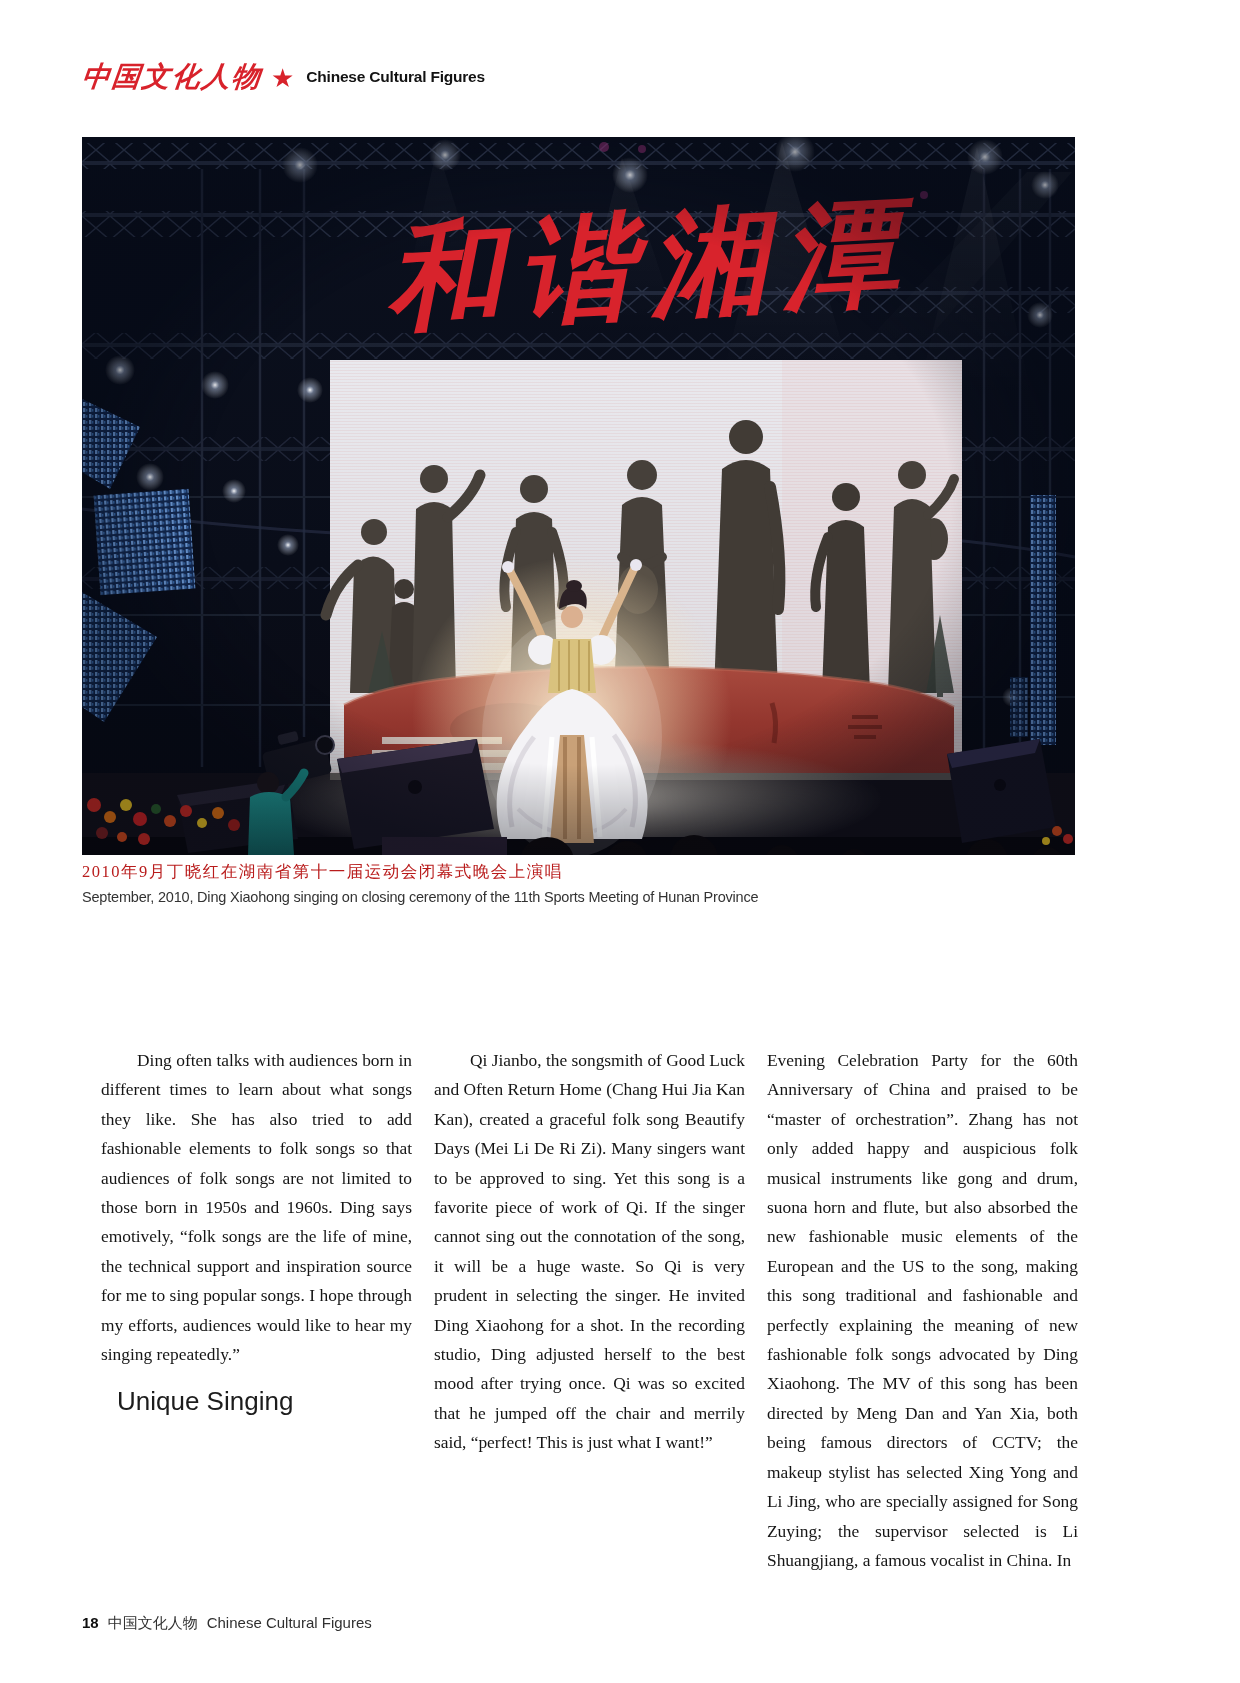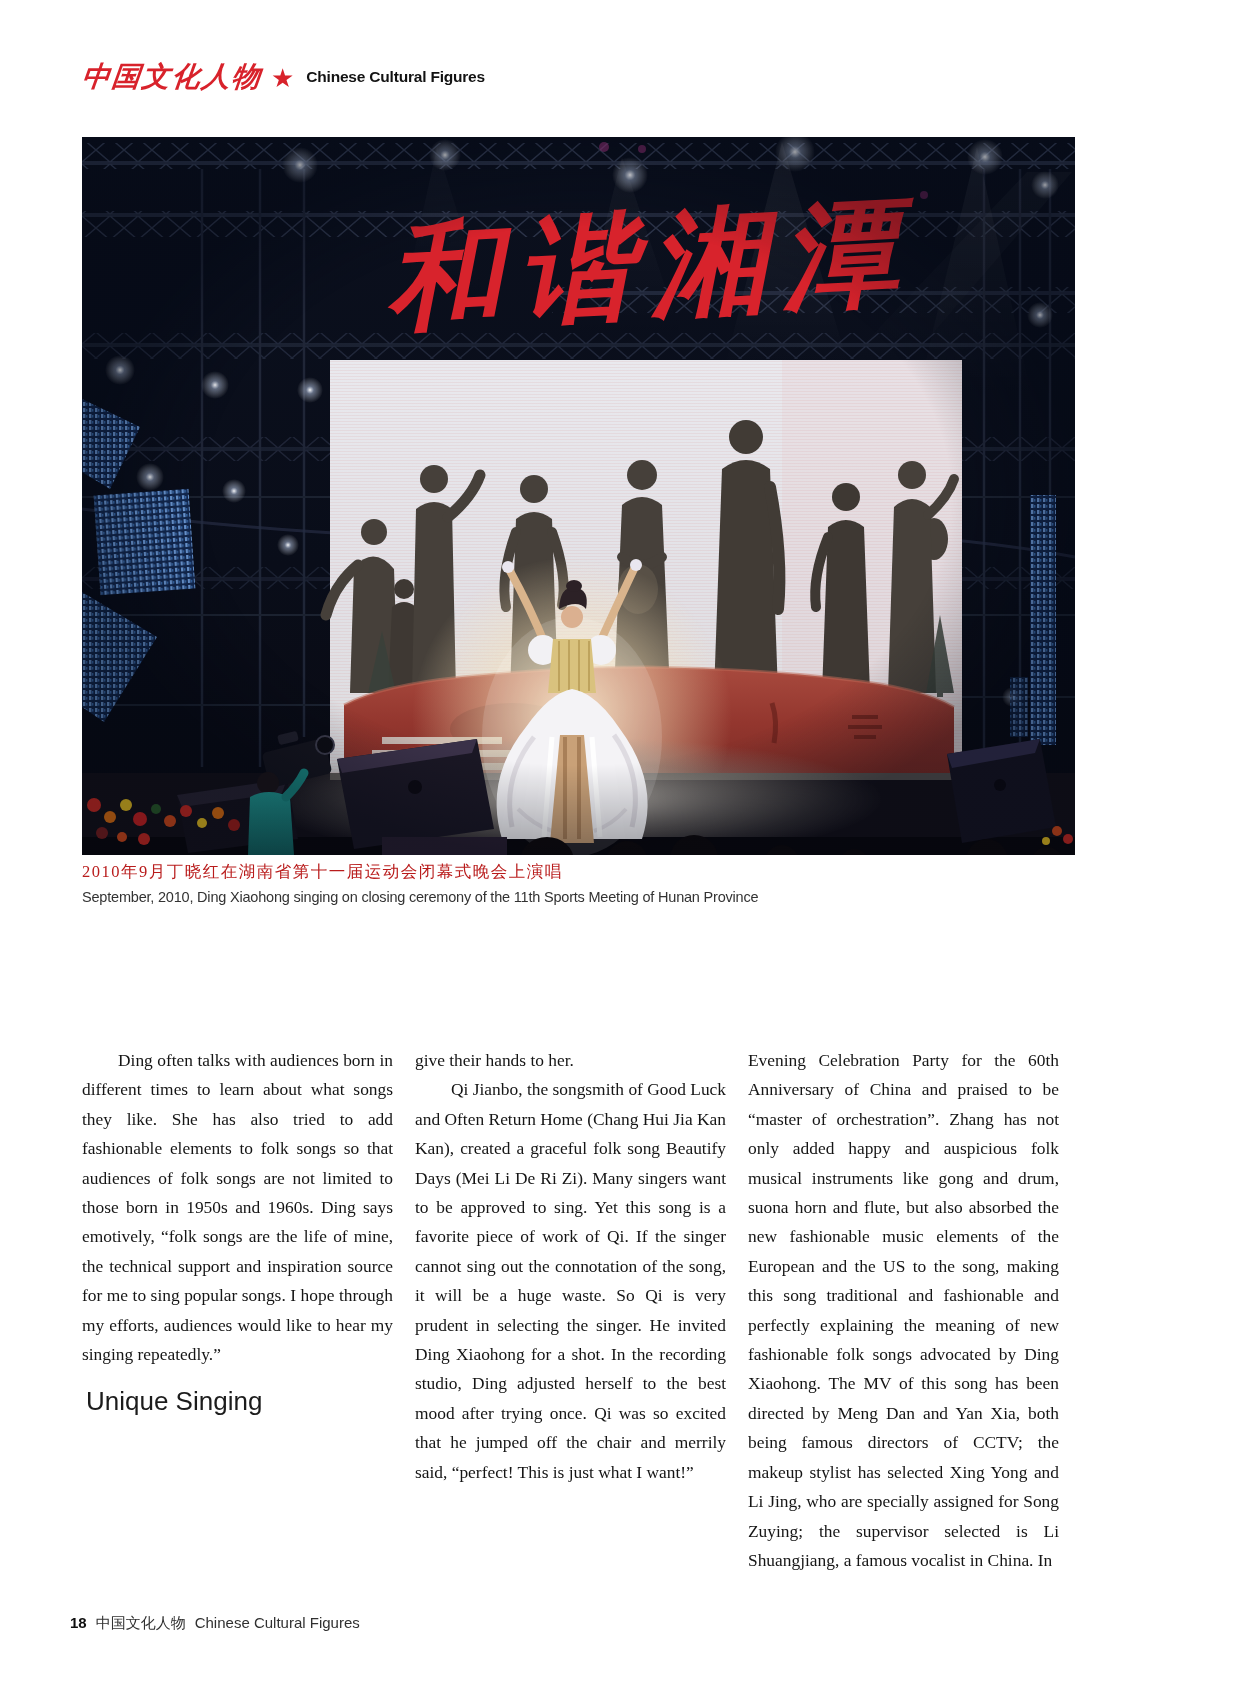--- a/index.html
+++ b/index.html
@@ -12,29 +12,29 @@
   .logo-star{color:#d8222b;font-size:26px;line-height:1;transform:translateY(1px);}
   .logo-en{font-size:15.5px;font-weight:bold;color:#121212;letter-spacing:-.2px;margin-left:3px;}
   
   .photo-wrap{position:absolute;left:82px;top:137px;width:993px;height:718px;background:#070a12;}
   .photo-wrap svg{display:block;}
   
   .caption-cn{position:absolute;left:82px;top:861px;font-family:"Liberation Serif","DejaVu Serif",serif;
               font-size:16.5px;color:#b91c1c;letter-spacing:1.5px;}
   .caption-en{position:absolute;left:82px;top:889px;font-size:14.5px;color:#333;letter-spacing:-.2px;text-align:center;}
   
-  .columns{position:absolute;left:82px;top:1046px;width:996px;display:flex;gap:22px;}
+  .columns{position:absolute;left:82px;top:1046px;width:996px;display:flex;gap:22px;justify-content:flex-end;}
   .col{width:311px;font-family:"Liberation Serif","DejaVu Serif",serif;font-size:17.4px;
        line-height:29.4px;text-align:justify;color:#151515;}
   .col p{margin:0;}
   .indent{text-indent:36px;}
   .section-heading{font-family:"Liberation Sans",sans-serif;font-size:26px;font-weight:500;
-       color:#1c1c1c;margin:18px 0 9px 4px;line-height:1.1;}
-  
-  .footer{position:absolute;left:70px;top:1614px;display:flex;align-items:baseline;gap:9px;
+       color:#1c1c1c;margin:18px 0 9px 16px;line-height:1.1;}
+  
+  .footer{position:absolute;left:82px;top:1614px;display:flex;align-items:baseline;gap:9px;
           font-size:15px;color:#303030;}
   .page-num{font-weight:bold;color:#0e0e0e;}
 </style>
 </head>
 <body>
 
 <div class="header">
   <span class="logo-cn">中国文化人物</span>
   <span class="logo-star">★</span>
   <span class="logo-en">Chinese Cultural Figures</span>
@@ -315,21 +315,20 @@
 
 <div class="caption-cn">2010年9月丁晓红在湖南省第十一届运动会闭幕式晚会上演唱</div>
 <div class="caption-en">September, 2010, Ding Xiaohong singing on closing ceremony of the 11th Sports Meeting of Hunan Province</div>
 
 <div class="columns">
   <div class="col">
     <p class="indent">Ding often talks with audiences born in different times to learn about what songs they like. She has also tried to add fashionable elements to folk songs so that audiences of folk songs are not limited to those born in 1950s and 1960s. Ding says emotively, “folk songs are the life of mine, the technical support and inspiration source for me to sing popular songs. I hope through my efforts, audiences would like to hear my singing repeatedly.”</p>
     <h2 class="section-heading">Unique Singing</h2>
   </div>
   <div class="col">
-    <p>give their hands to her.</p>
     <p class="indent">Qi Jianbo, the songsmith of Good Luck and Often Return Home (Chang Hui Jia Kan Kan), created a graceful folk song Beautify Days (Mei Li De Ri Zi). Many singers want to be approved to sing. Yet this song is a favorite piece of work of Qi. If the singer cannot sing out the connotation of the song, it will be a huge waste. So Qi is very prudent in selecting the singer. He invited Ding Xiaohong for a shot. In the recording studio, Ding adjusted herself to the best mood after trying once. Qi was so excited that he jumped off the chair and merrily said, “perfect! This is just what I want!”</p>
   </div>
   <div class="col">
     <p>Evening Celebration Party for the 60th Anniversary of China and praised to be “master of orchestration”. Zhang has not only added happy and auspicious folk musical instruments like gong and drum, suona horn and flute, but also absorbed the new fashionable music elements of the European and the US to the song, making this song traditional and fashionable and perfectly explaining the meaning of new fashionable folk songs advocated by Ding Xiaohong. The MV of this song has been directed by Meng Dan and Yan Xia, both being famous directors of CCTV; the makeup stylist has selected Xing Yong and Li Jing, who are specially assigned for Song Zuying; the supervisor selected is Li Shuangjiang, a famous vocalist in China. In</p>
   </div>
 </div>
 
 <div class="footer">
   <span class="page-num">18</span>
   <span>中国文化人物</span>

